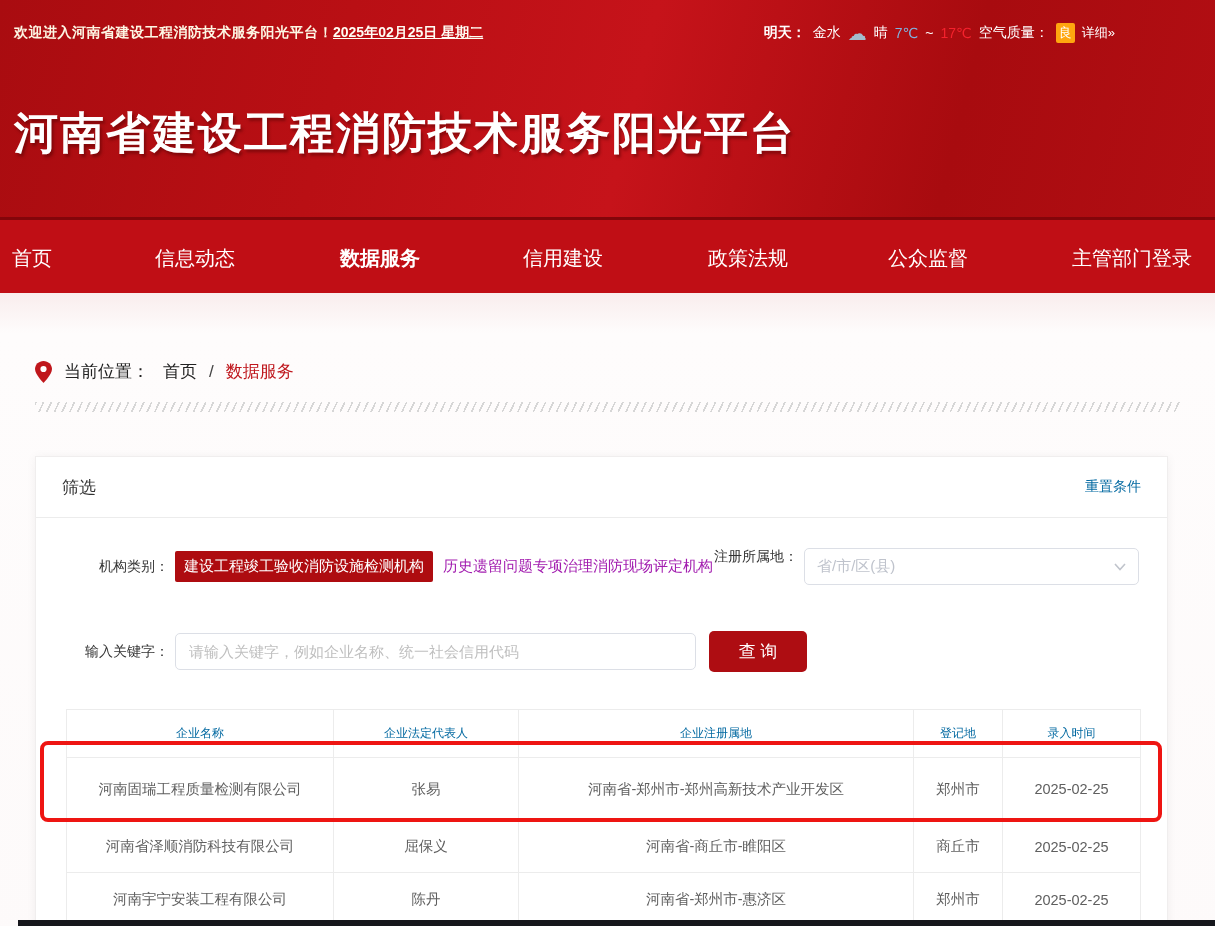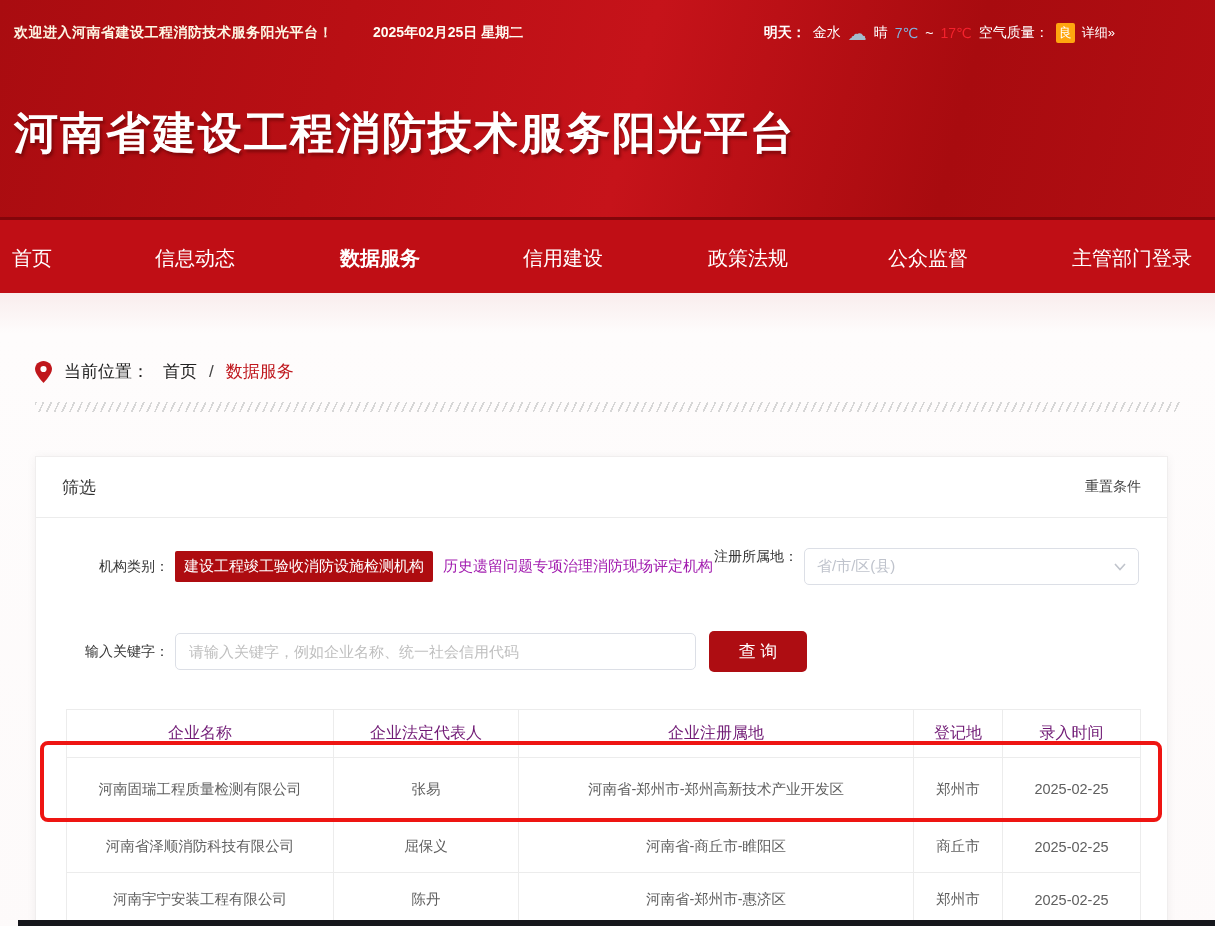--- a/index.html
+++ b/index.html
@@ -3,21 +3,21 @@
 <meta charset="utf-8">
 <style>
   * { margin:0; padding:0; box-sizing:border-box; }
   html,body { width:1215px; height:926px; overflow:hidden; }
   body { font-family:"Liberation Sans","DejaVu Sans",sans-serif; background:#fff; position:relative; }
 
   
   .header { height:217px; background:linear-gradient(104deg,#a90c10 0%,#b90f14 28%,#c6131a 52%,#a80b0f 78%,#b20e13 100%); position:relative; }
   .topbar-row { display:flex; align-items:center; height:66px; padding:0 100px 0 14px; font-size:14px; color:#fff; }
   .welcome { color:#fdf7e4; font-weight:600; letter-spacing:.5px; }
-  .date { margin-left:40px; color:#fffdf4; font-weight:600; }
+  .date { color:#fffdf4; font-weight:600;text-decoration:underline; }
   .weather { margin-left:auto; display:flex; align-items:center; gap:7px; font-size:14px; }
   .weather .bold { font-weight:bold; }
   .cloud { font-size:19px; color:#a3bccd; line-height:1; }
   .temp-low { color:#7fb3e0; }
   .temp-high { color:#f5222d; }
   .aqi-badge { background:#ffa60f; color:#fff; padding:1px 3px; border-radius:2px; font-size:13px; }
   .detail-link { color:#fff; font-size:13px; cursor:pointer; }
   .site-title { margin:38px 0 0 14px; font-size:44px; font-weight:bold; color:#fff; letter-spacing:2px; text-shadow:2px 3px 3px rgba(70,0,0,.45); }
 
   
@@ -35,39 +35,39 @@
   .pin { width:17px; height:22px; margin-right:12px; }
   .crumb-home { margin-left:14px; cursor:pointer; }
   .crumb-sep { margin:0 12px; color:#444; }
   .crumb-current { color:#bf161c; cursor:pointer; }
   .slashes { margin:19px 35px 0 35px; height:10px;
     background:repeating-linear-gradient(115deg,#d6d6d6 0 1.6px,transparent 1.6px 7px); }
 
   .panel { margin:44px 35px 0 35px; width:1133px; background:#fff; border:1px solid #f0eeee; box-shadow:0 1px 10px rgba(0,0,0,.05); padding-bottom:40px; }
   .panel-header { height:61px; display:flex; align-items:center; padding:0 26px; border-bottom:1px solid #ececec; }
   .panel-title { font-size:17px; color:#333; }
-  .reset-link { margin-left:auto; font-size:14px; color:#404040; cursor:pointer; }
+  .reset-link { margin-left:auto; font-size:14px; color:#0369a1; cursor:pointer; }
 
   .f-row { display:flex; align-items:center; }
   .f-row1 { margin-top:30px; }
   .f-row2 { margin-top:46px; }
   .f-label { width:133px; text-align:right; font-size:14px; color:#333; flex:none; }
   .cat-btn { margin-left:6px; background:#ae0c10; color:#fff; font-size:15px; padding:6px 9px; border:none; border-radius:2px; cursor:pointer; }
   .cat-option { margin-left:10px; font-size:15px; color:#a21caf; cursor:pointer; }
   .region-group { margin-left:auto; margin-right:28px; display:flex; align-items:flex-start; }
   .region-select { width:335px; height:37px; margin-left:6px; border:1px solid #dcdfe6; border-radius:5px; display:flex; align-items:center; padding:0 12px; cursor:pointer; background:#fff;gap:33px; }
   .region-placeholder { color:#bfc3cc; font-size:15px; }
   .chevron { margin-left:auto; width:12px; height:8px; }
   .kw-input { margin-left:6px; width:521px; height:37px; border:1px solid #dcdfe6; border-radius:5px; padding:8px 13px; font-size:15px; color:#333; outline:none; }
   .kw-input::placeholder { color:#bfbfbf; }
   .search-btn { margin-left:13px; width:98px; height:41px; background:#ae0d12; color:#fff; border:none; border-radius:5px; font-size:17px; cursor:pointer; }
 
   table.data { margin:37px 0 0 30px; border-collapse:collapse; table-layout:fixed; width:1074px; }
   table.data th, table.data td { border:1px solid #ececec; text-align:center; font-weight:normal; }
-  table.data th { height:48px; font-size:16px; color:#701a75; }
+  table.data th { height:48px; font-size:12px; color:#0369a1; }
   table.data td { font-size:14.5px; color:#5f5f5f; }
   tr.r1 td { height:63px; } tr.r2 td { height:52px; } tr.r3 td { height:54px; }
   .c1{width:267px;} .c2{width:185px;} .c3{width:395px;} .c4{width:89px;} .c5{width:138px;}
 
   
   .highlight-rect { position:absolute; left:40px; top:741px; width:1122px; height:81px; border:4px solid #ee1512; border-radius:8px; pointer-events:none; z-index:5; }
   .bottom-bar { position:absolute; left:18px; right:0; bottom:0; height:6px; background:#16171c; z-index:4; }
 </style>
 </head>
 <body>

